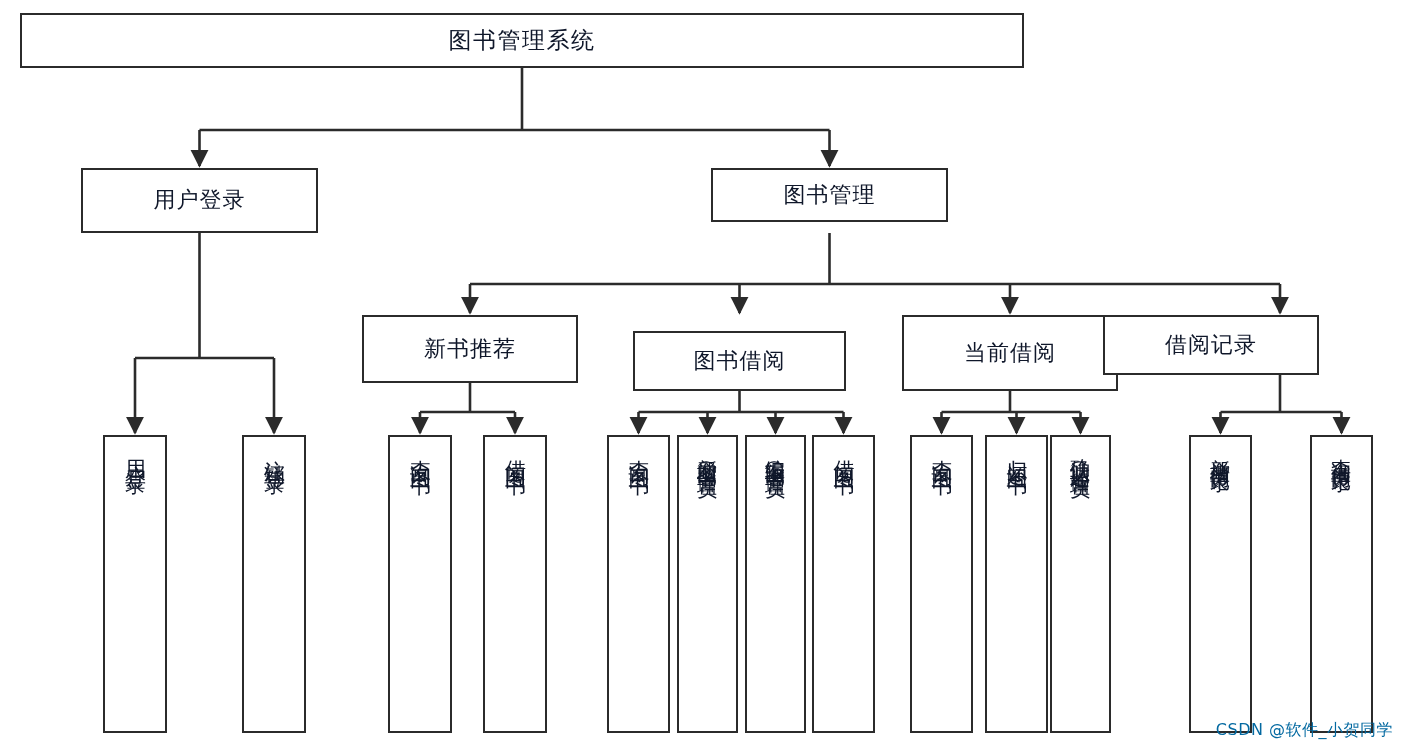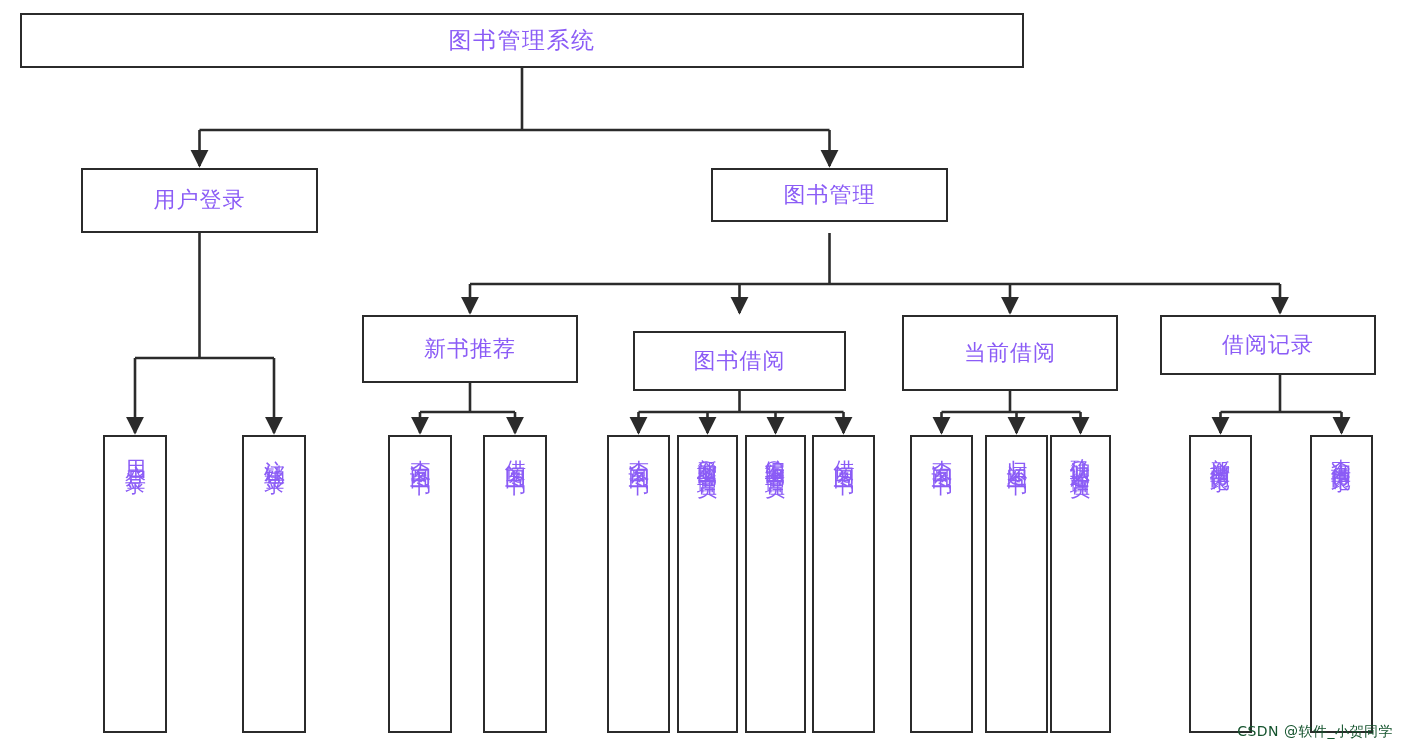--- a/index.html
+++ b/index.html
@@ -29,21 +29,21 @@
   }
   
   .node {
     position: absolute;
     box-sizing: border-box;
     background: #ffffff;
     border: 2.4px solid #2b2b2b;
     display: flex;
     align-items: center;
     justify-content: center;
-    color: #8b5cf6;
+    color: #0f172a;
     z-index: 2;
   }
   .node .cap {
     line-height: 1.12;
     text-align: center;
     white-space: nowrap;
   }
   
   .node.h .cap {
     font-size: 22px;
@@ -69,22 +69,22 @@
   }
   .node.v.tall .cap {
     font-size: 20px;
     letter-spacing: 3px;
   }
   
   #watermark {
     position: absolute;
     right: 12px;
     bottom: 6px;
-    font-size: 14px;
-    color: #14532d;
+    font-size: 16px;
+    color: #0369a1;
     letter-spacing: 0.5px;
     z-index: 5;
     white-space: nowrap;
     font-family: "DejaVu Sans", "Liberation Sans", sans-serif;
   }
 </style>
 </head>
 <body>
 
 <div id="canvas">
@@ -144,21 +144,21 @@
       </div>
       <div class="node h" style="left: 362px; top: 315px; width: 216px; height: 68px;">
         <span class="cap">新书推荐</span>
       </div>
       <div class="node h" style="left: 633px; top: 315px; width: 213px; height: 60px; margin-top: 16px;">
         <span class="cap">图书借阅</span>
       </div>
       <div class="node h" style="left: 902px; top: 315px; width: 216px; height: 76px;">
         <span class="cap">当前借阅</span>
       </div>
-      <div class="node h" style="left: 1160px; top: 315px; width: 216px; height: 60px;">
+      <div class="node h" style="left: 1103px; top: 315px; width: 216px; height: 60px;">
         <span class="cap">借阅记录</span>
       </div>
       <div class="node v" style="left: 103px; top: 435px; width: 64px; height: 298px;">
         <span class="cap">用户登录</span>
       </div>
       <div class="node v" style="left: 242px; top: 435px; width: 64px; height: 298px;">
         <span class="cap">注销登录</span>
       </div>
       <div class="node v" style="left: 388px; top: 435px; width: 64px; height: 298px;">
         <span class="cap">查询图书</span>

